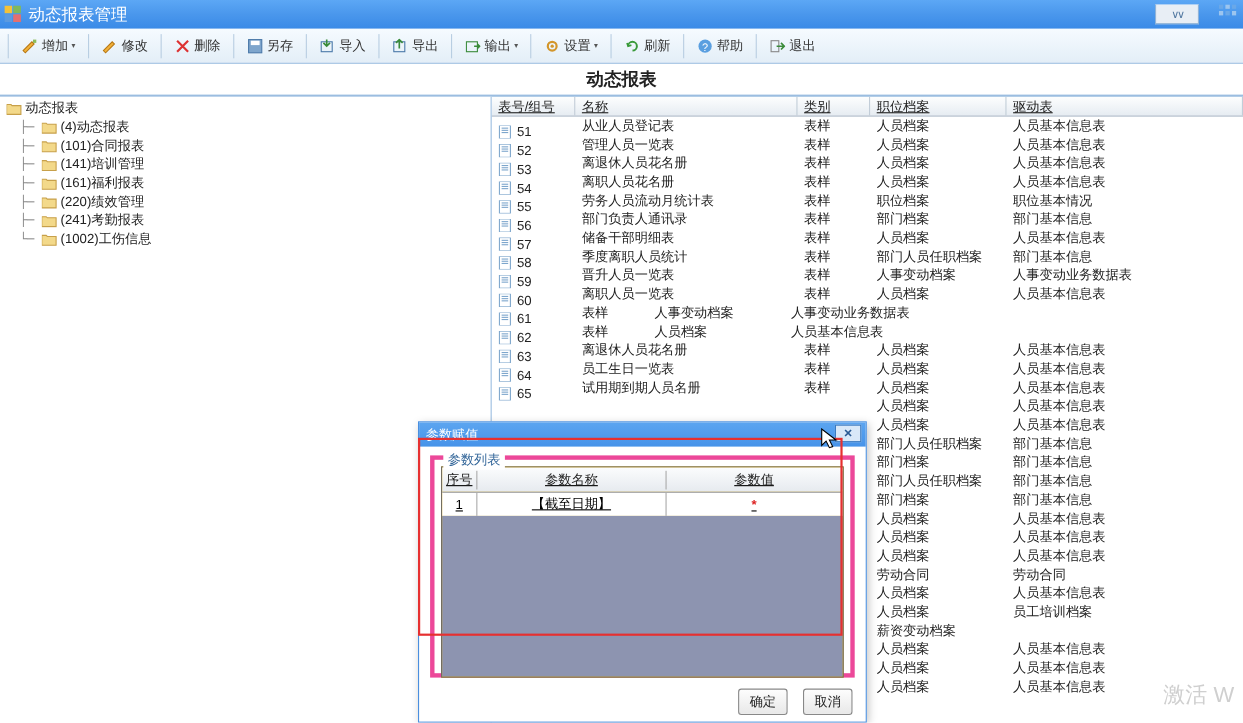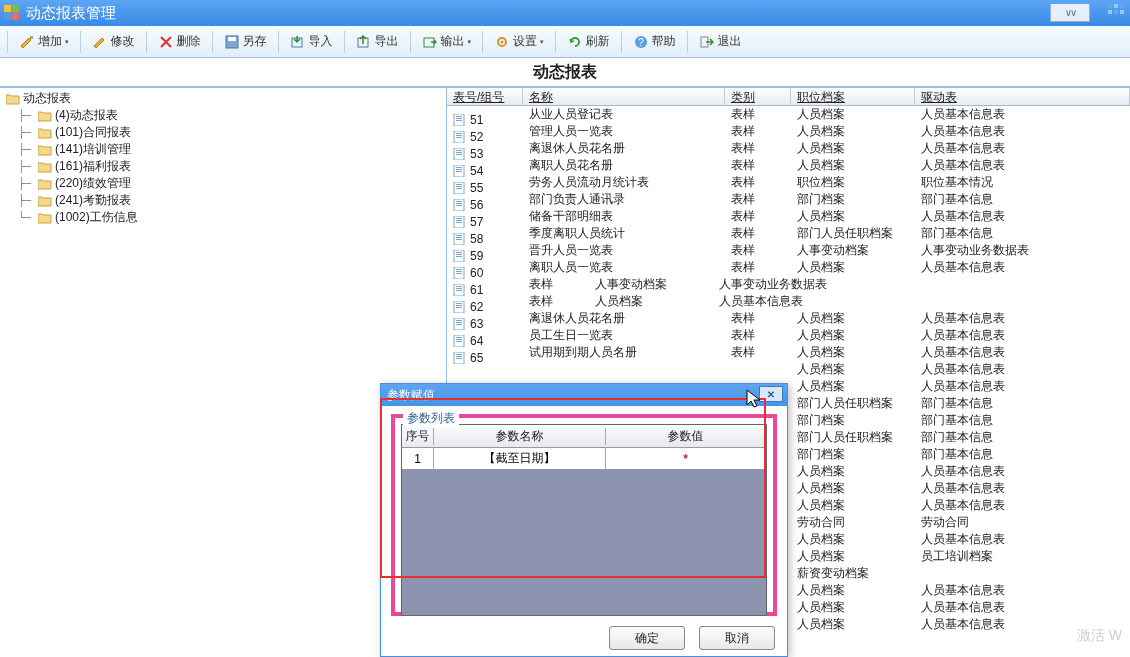--- a/index.html
+++ b/index.html
@@ -195,20 +195,21 @@
   top: -8px; left: 8px;
   background: #fff;
   padding: 0 4px;
   color: #336699;
   font-size: 12px;
 }
 .param-table {
   width: 100%;
   background: #eab308;
   border: 1px solid #666;
+  text-decoration: underline;
 }
 .param-head {
   display: flex;
   background: linear-gradient(to bottom, #fbfcfd, #e6eaef);
   height: 22px;
   align-items: center;
 }
 .param-head .ph {
   text-align: center;
   border-right: 1px solid #aaa;
@@ -236,21 +237,21 @@
   height: 146px;
   background: #8d94b0;
 }
 .dlg-buttons {
   position: absolute;
   right: 12px;
   bottom: 6px;
   display: flex;
 }
 .dlg-btn {
-  width: 76px;
+  width: 45px;
   height: 24px;
   margin-left: 14px;
   background: linear-gradient(to bottom, #fdfdfd, #e8e8e8);
   border: 1px solid #888;
   border-radius: 3px;
   display: flex;
   align-items: center;
   justify-content: center;
   color: #222;
 }
@@ -267,21 +268,21 @@
   position: absolute;
   left: 746px;
   top: 389px;
   pointer-events: none;
 }
 .watermark {
   position: absolute;
   right: 8px;
   bottom: 12px;
   color: #cfcfcf;
-  font-size: 14px;
+  font-size: 20px;
 }
 .red-dot {
   color: #d22;
   font-weight: bold;
 }
 </style>
 </head>
 <body>
 
 <div class="titlebar">

